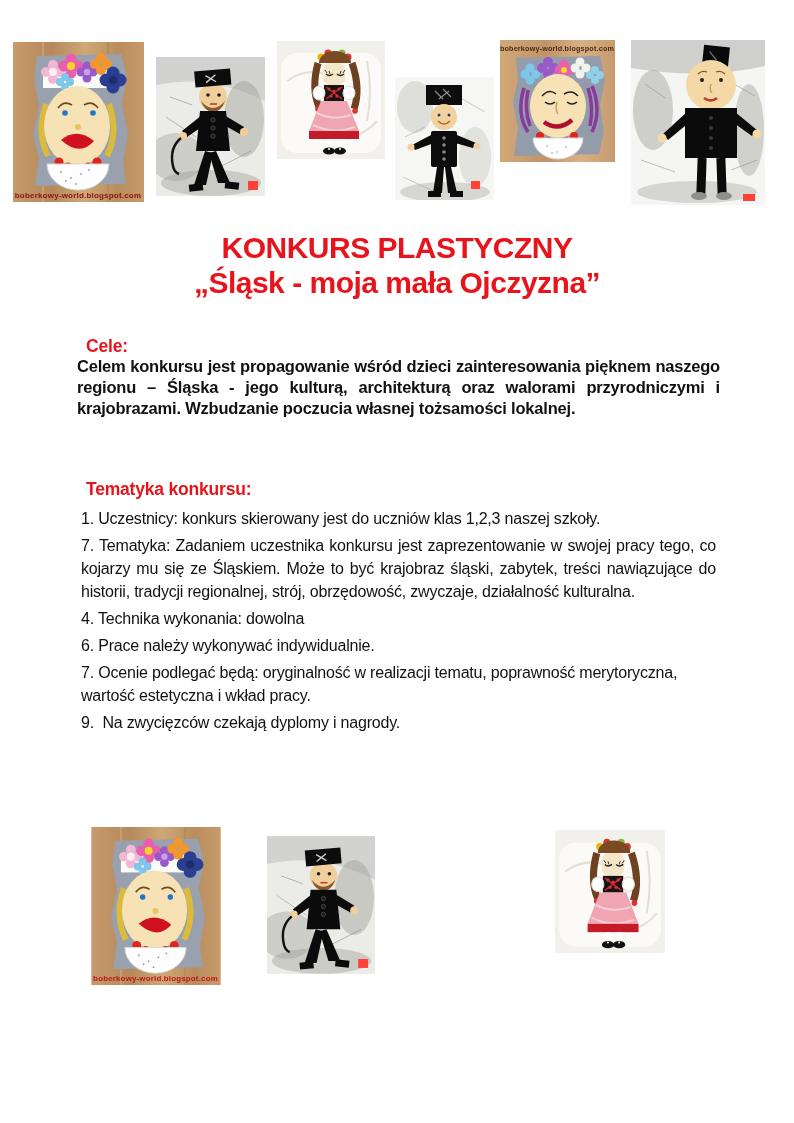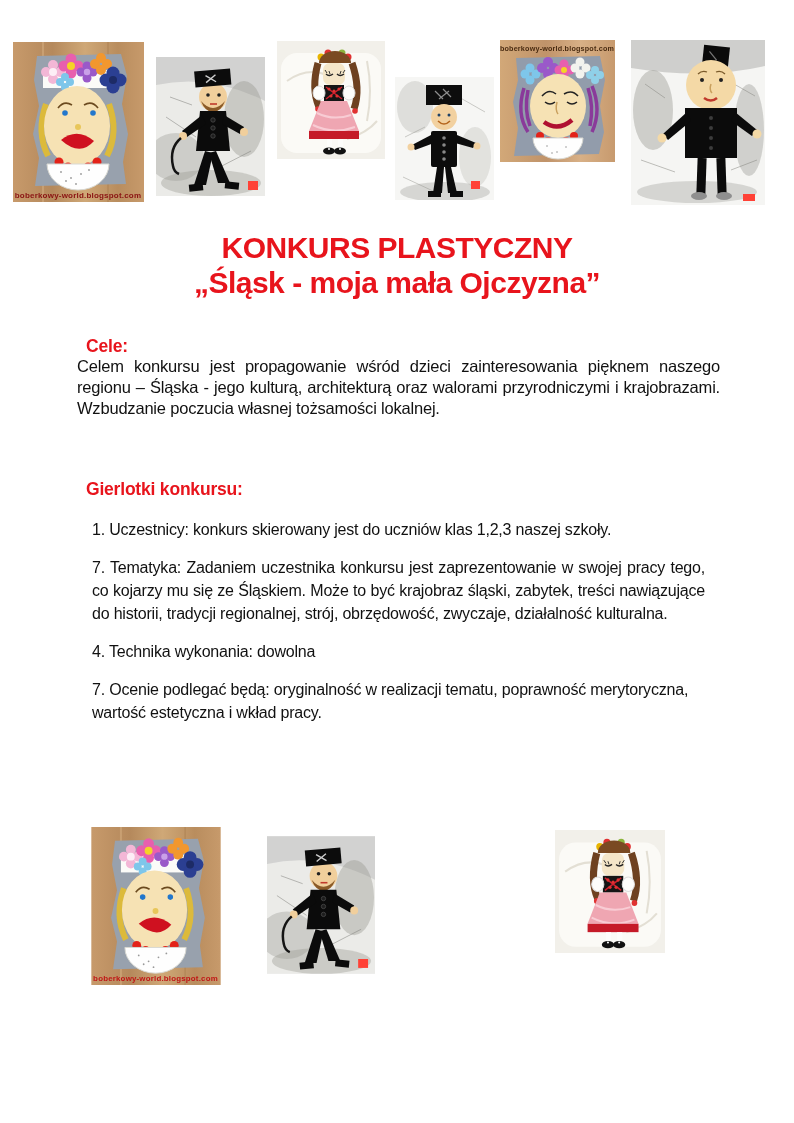--- a/index.html
+++ b/index.html
@@ -15,24 +15,24 @@
   .doc-title{
     position:absolute;left:0;right:0;top:230px;text-align:center;
     color:#e8141c;font-weight:bold;font-size:30px;line-height:35px;letter-spacing:-0.5px;
   }
   .section-heading{
     position:absolute;left:63px;color:#e8141c;font-weight:bold;
     font-size:17.5px;line-height:20px;letter-spacing:-0.2px;margin-left:23px;
   }
   .cele-body{
     position:absolute;left:77px;top:356px;width:643px;
-    font-size:16.5px;line-height:21px;text-align:justify;
+    font-size:16.5px;line-height:21px;text-align:justify;font-weight:bold;
   }
   .reg-items{position:absolute;left:77px;top:503px;width:643px;font-size:16px;line-height:23px;}
-  .reg-items p{margin:15px;white-space:pre-wrap;}
+  .reg-items p{margin:4px;white-space:pre-wrap;}
   .reg-items p.justify{white-space:normal;text-align:justify;}
 
   .wm{font-size:8px;font-weight:bold;letter-spacing:0.2px;}
 </style>
 </head>
 <body>
 
 <div class="page">
 
   <figure class="artwork" style="left:13px;top:42px;width:131px;height:160px;margin:0">
@@ -341,26 +341,28 @@
   </figure>
 
   <div class="doc-title">
     <div>KONKURS PLASTYCZNY</div>
     <div>„Śląsk - moja mała Ojczyzna”</div>
   </div>
 
   <div class="section-heading" style="top:336px">Cele:</div>
   <div class="cele-body">Celem konkursu jest propagowanie wśród dzieci zainteresowania pięknem naszego regionu – Śląska - jego kulturą, architekturą oraz walorami przyrodniczymi i krajobrazami. Wzbudzanie poczucia własnej tożsamości lokalnej.</div>
 
-  <div class="section-heading" style="top:479px">Gierlotki konkursu:</div>
+  <div class="section-heading" style="top:479px">Tematyka konkursu:</div>
   <div class="reg-items">
     <p>1. Uczestnicy: konkurs skierowany jest do uczniów klas 1,2,3 naszej szkoły.</p>
     <p class="justify">7. Tematyka: Zadaniem uczestnika konkursu jest zaprezentowanie w swojej pracy tego, co kojarzy mu się ze Śląskiem. Może to być krajobraz śląski, zabytek, treści nawiązujące do historii, tradycji regionalnej, strój, obrzędowość, zwyczaje, działalność kulturalna.</p>
     <p>4. Technika wykonania: dowolna</p>
+    <p>6. Prace należy wykonywać indywidualnie.</p>
     <p>7. Ocenie podlegać będą: oryginalność w realizacji tematu, poprawność merytoryczna, wartość estetyczna i wkład pracy.</p>
+    <p>9.  Na zwycięzców czekają dyplomy i nagrody.</p>
   </div>
 
   <figure class="artwork" style="left:90px;top:827px;width:132px;height:158px;margin:0">
     <svg viewBox="0 0 131 160">
       <rect width="131" height="160" fill="url(#wood1)"></rect>
       <line x1="30" y1="0" x2="30" y2="160" stroke="#d8b184" stroke-width="2" opacity="0.5"></line>
       <line x1="95" y1="0" x2="95" y2="160" stroke="#a87c4e" stroke-width="1.5" opacity="0.5"></line>
       <polygon points="24,14 108,12 114,34 109,62 115,92 110,120 113,142 22,144 26,116 20,92 26,64 21,38" fill="#98a1ad"></polygon>
       <rect x="30" y="28" width="72" height="18" fill="#fbfbf8"></rect>
       <g>

